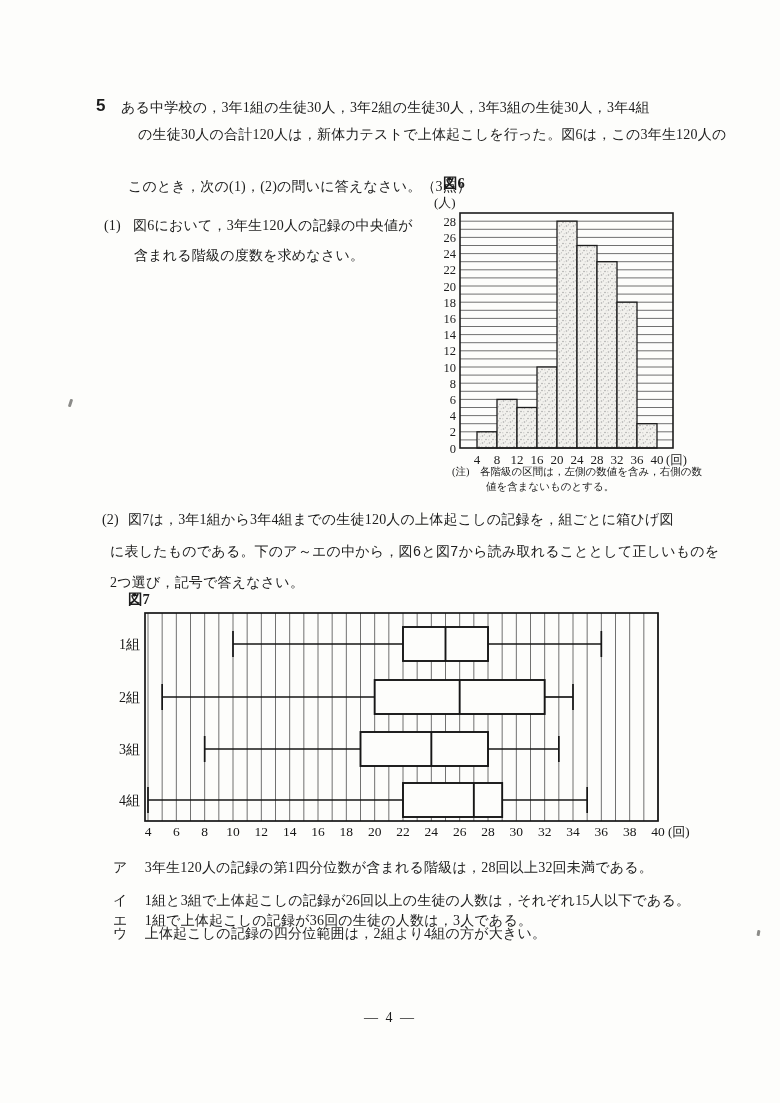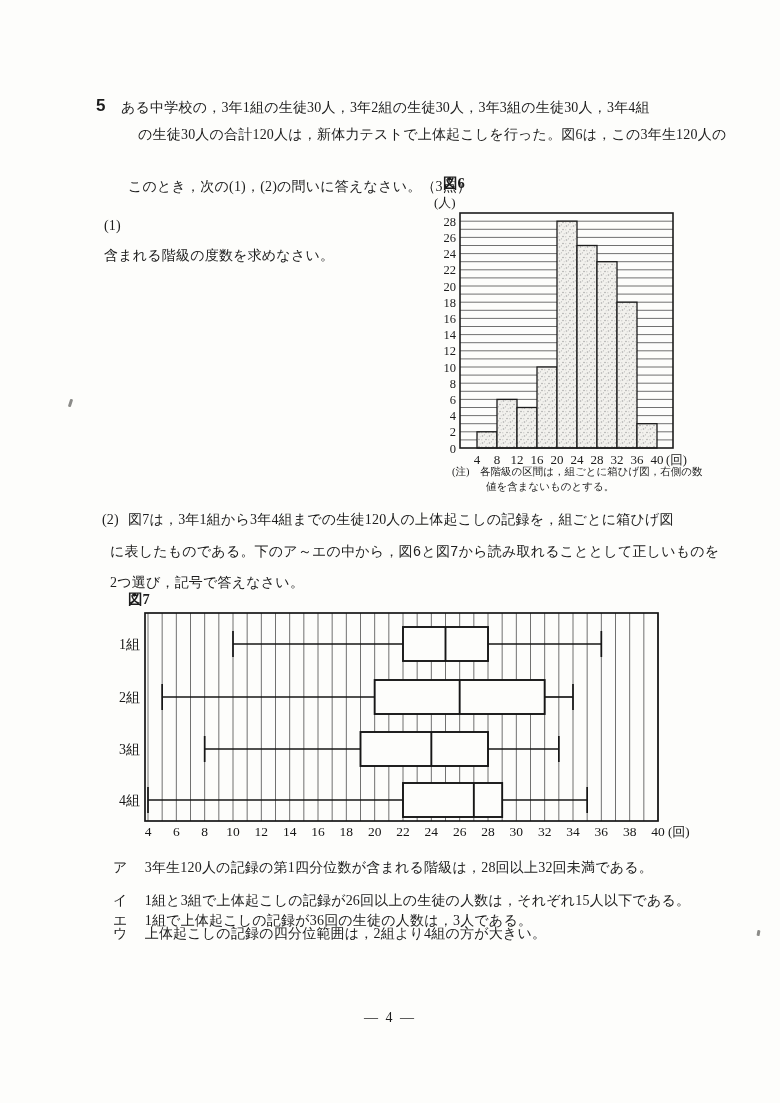--- a/index.html
+++ b/index.html
@@ -28,21 +28,22 @@
 <body>
 
 <div class="page">
 
   <span class="qnum" style="left:96px; top:96px;">5</span>
   <div class="line" style="left:121px; top:98px;">ある中学校の，3年1組の生徒30人，3年2組の生徒30人，3年3組の生徒30人，3年4組</div>
   <div class="line" style="left:109px; top:125px;margin-left:29px;">の生徒30人の合計120人は，新体力テストで上体起こしを行った。図6は，この3年生120人の</div>
   <div class="line" style="left:128px; top:177px;">このとき，次の(1)，(2)の問いに答えなさい。（3点）</div>
 
   <div class="line" style="left:104px; top:216px;">(1)</div>
-  <div class="line" style="left:104px; top:246px;">含まれる階級の度数を求めなさい。</div>
+  <div class="line" style="left:133px; top:216px;">図6において，3年生120人の記録の中央値が</div>
+  <div class="line" style="left:134px; top:246px;">含まれる階級の度数を求めなさい。</div>
 
   <div class="figtitle" style="left:443px; top:174px;">図6</div>
   <svg id="histSvg" width="280" height="300" style="left:432px; top:196px;">
       <defs>
         <pattern id="speck" width="7" height="7" patternUnits="userSpaceOnUse">
           <rect width="7" height="7" fill="#f2f1ed"></rect>
           <circle cx="1.5" cy="2" r="0.8" fill="#a8a8a8"></circle>
           <circle cx="5" cy="5.5" r="0.7" fill="#9a9a9a"></circle>
           <circle cx="3.5" cy="0.8" r="0.6" fill="#b5b5b5"></circle>
           <circle cx="6.2" cy="2.8" r="0.55" fill="#c2c2c2"></circle>
@@ -108,21 +109,21 @@
       <text x="85" y="268" text-anchor="middle" font-size="13" fill="#1c1c1c">12</text>
       <text x="105" y="268" text-anchor="middle" font-size="13" fill="#1c1c1c">16</text>
       <text x="125" y="268" text-anchor="middle" font-size="13" fill="#1c1c1c">20</text>
       <text x="145" y="268" text-anchor="middle" font-size="13" fill="#1c1c1c">24</text>
       <text x="165" y="268" text-anchor="middle" font-size="13" fill="#1c1c1c">28</text>
       <text x="185" y="268" text-anchor="middle" font-size="13" fill="#1c1c1c">32</text>
       <text x="205" y="268" text-anchor="middle" font-size="13" fill="#1c1c1c">36</text>
       <text x="225" y="268" text-anchor="middle" font-size="13" fill="#1c1c1c">40</text>
       <text x="234" y="268" text-anchor="start" font-size="12.5" fill="#1c1c1c">(回)</text>
     </svg>
-  <div class="note-line" style="left:452px; top:464px;">(注)　各階級の区間は，組ごとに箱ひげ図，右側の数</div>
+  <div class="note-line" style="left:452px; top:464px;">(注)　各階級の区間は，左側の数値を含み，右側の数</div>
   <div class="note-line" style="left:486px; top:479px;">値を含まないものとする。</div>
 
   <div class="line" style="left:102px; top:510px;">(2)</div>
   <div class="line" style="left:128px; top:510px;">図7は，3年1組から3年4組までの生徒120人の上体起こしの記録を，組ごとに箱ひげ図</div>
   <div class="line" style="left:110px; top:542px;font-family:Liberation Mono, monospace;">に表したものである。下のア～エの中から，図6と図7から読み取れることとして正しいものを</div>
   <div class="line" style="left:110px; top:573px;">2つ選び，記号で答えなさい。</div>
 
   <div class="figtitle" style="left:108px; top:590px;padding-left:20px;">図7</div>
   <svg id="boxSvg" width="660" height="250" style="left:100px; top:608px;">
       <line x1="48" y1="5" x2="48" y2="213" stroke="#4c4c4c" stroke-width="0.8"></line>

